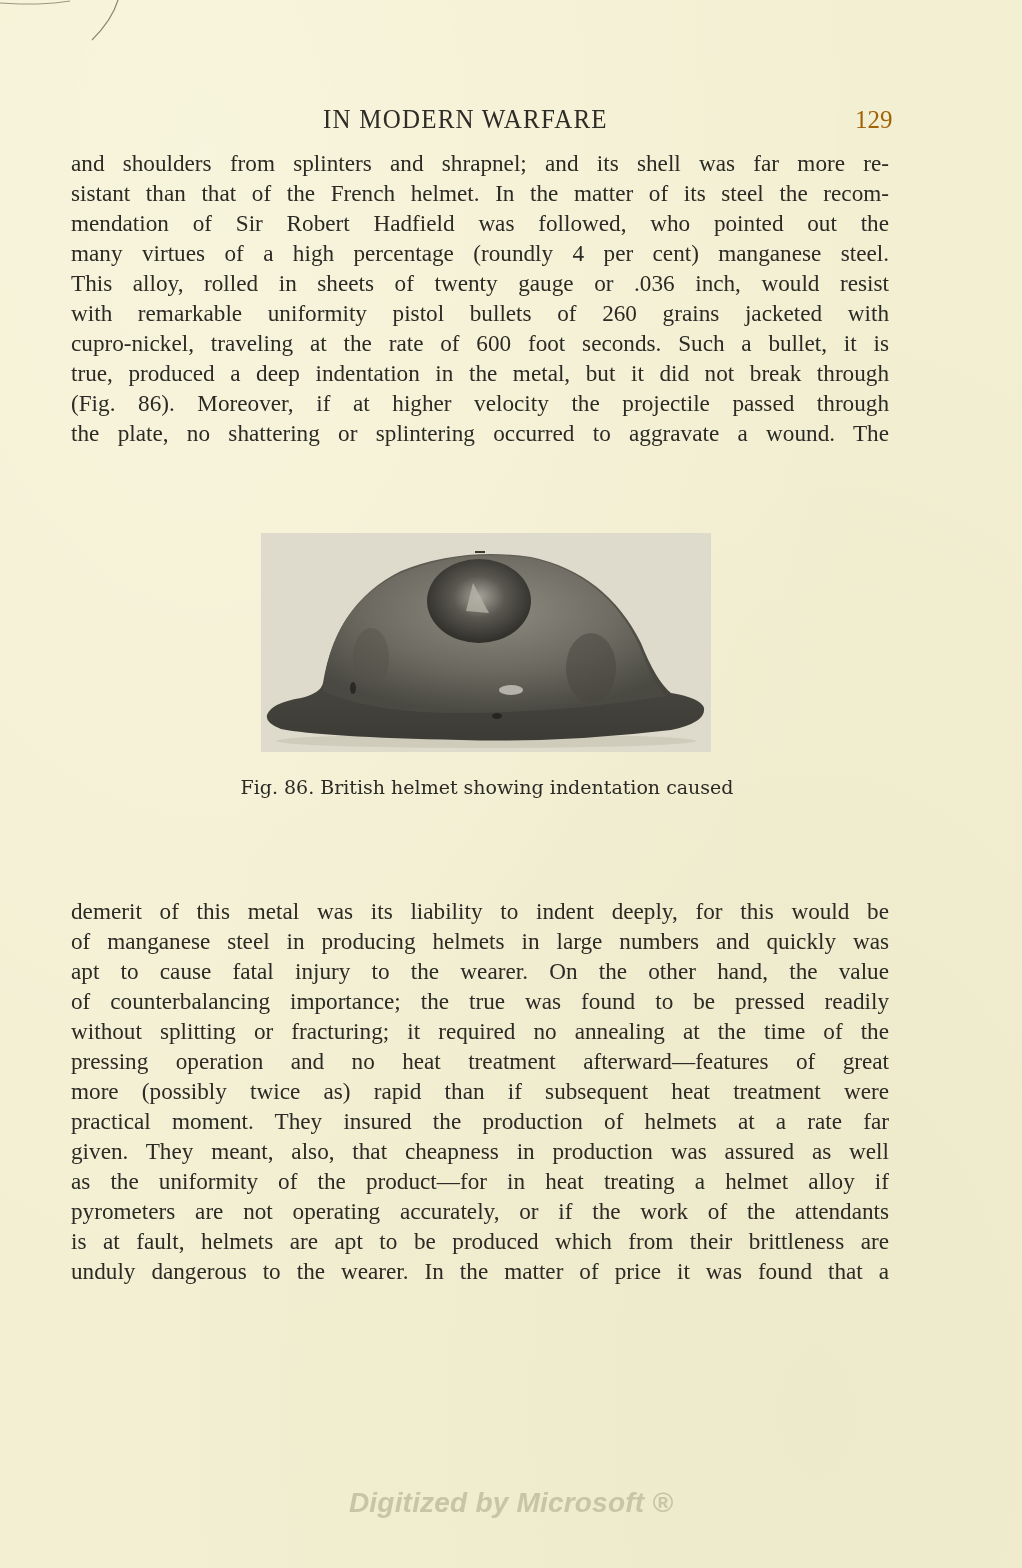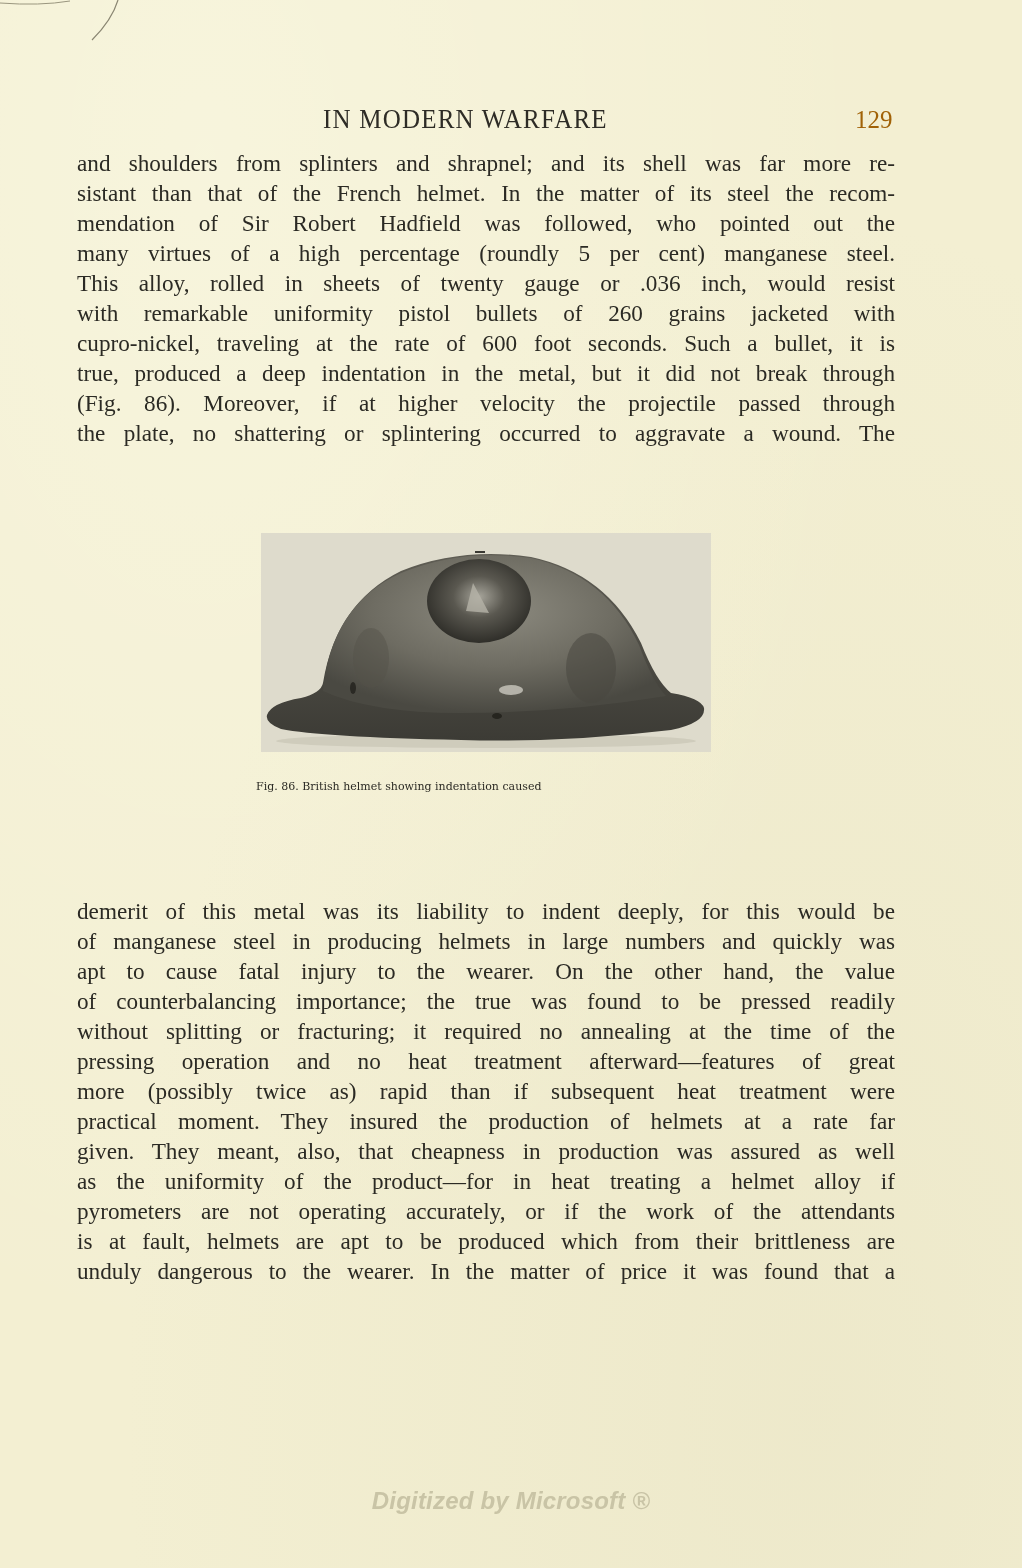--- a/index.html
+++ b/index.html
@@ -20,65 +20,65 @@
   }
   .running-title {
     position: absolute; left: 323px; top: 0;
     font-size: 25px; letter-spacing: 1.2px; color: #2e2c26;
     transform: scaleY(1.08); transform-origin: top left;
   }
   .page-number {
     position: absolute; left: 855px; top: 2px; font-size: 25px; color: #a16207;
   }
   .para {
-    position: absolute; left: 77px; width: 818px;
+    position: absolute; left: 71px; width: 818px;
     font-size: 23.2px; line-height: 30px; color: #2b2a24; font-family: Liberation Serif, serif;
   }
   .para .line {
     display: block; white-space: nowrap; text-align: justify;
     text-align-last: justify; height: 30px;
   }
   .para .line.last { text-align-last: justify; }
   #para-1 { top: 148px; }
   #para-2 { top: 896px; }
   .figure {
     position: absolute; left: 261px; top: 533px; width: 450px; height: 219px;
     background: #dedbcc; overflow: hidden;
   }
   .figure svg { display: block; }
   .caption {
-    position: absolute; left: 256px; top: 777px; width: 494px; text-align: left;
-    font-family: "DejaVu Serif", serif; font-size: 11px; line-height: 20px;
+    position: absolute; left: 240px; top: 777px; width: 494px; text-align: center;
+    font-family: "DejaVu Serif", serif; font-size: 19px; line-height: 20px;
     color: #2b2a24;
   }
   .caption .cap-line { display: block; white-space: nowrap; }
   .watermark {
     position: absolute; left: 0; width: 1022px; top: 1487px; text-align: center;
     font-family: "Liberation Sans", sans-serif; font-style: italic; font-weight: bold;
-    font-size: 24px; color: #c9c4a6; letter-spacing: 0.2px;
+    font-size: 28px; color: #c9c4a6; letter-spacing: 0.2px;
   }
 </style>
 </head>
 <body>
 
 <svg class="pencil-mark" viewBox="0 0 130 45">
   <path d="M0 3 Q40 6 70 1" stroke="#9a967f" stroke-width="1" fill="none"></path>
   <path d="M118 0 Q112 20 92 40" stroke="#8a8672" stroke-width="1.2" fill="none"></path>
 </svg>
 
 <header class="running-head">
   <span class="running-title">IN MODERN WARFARE</span>
   <span class="page-number">129</span>
 </header>
 
 <div class="para" id="para-1">
   <span class="line">and shoulders from splinters and shrapnel; and its shell was far more re-</span>
   <span class="line">sistant than that of the French helmet. In the matter of its steel the recom-</span>
   <span class="line">mendation of Sir Robert Hadfield was followed, who pointed out the</span>
-  <span class="line">many virtues of a high percentage (roundly 5 per cent) manganese steel.</span>
+  <span class="line">many virtues of a high percentage (roundly 4 per cent) manganese steel.</span>
   <span class="line">This alloy, rolled in sheets of twenty gauge or .036 inch, would resist</span>
   <span class="line">with remarkable uniformity pistol bullets of 260 grains jacketed with</span>
   <span class="line">cupro-nickel, traveling at the rate of 600 foot seconds. Such a bullet, it is</span>
   <span class="line">true, produced a deep indentation in the metal, but it did not break through</span>
   <span class="line">(Fig. 86). Moreover, if at higher velocity the projectile passed through</span>
   <span class="line last">the plate, no shattering or splintering occurred to aggravate a wound. The</span>
 </div>
 
 <figure class="figure" style="margin:0">
   <svg width="450" height="219" viewBox="0 0 450 219" role="img" aria-label="Photograph of a British helmet with a deep dent near the crown">

